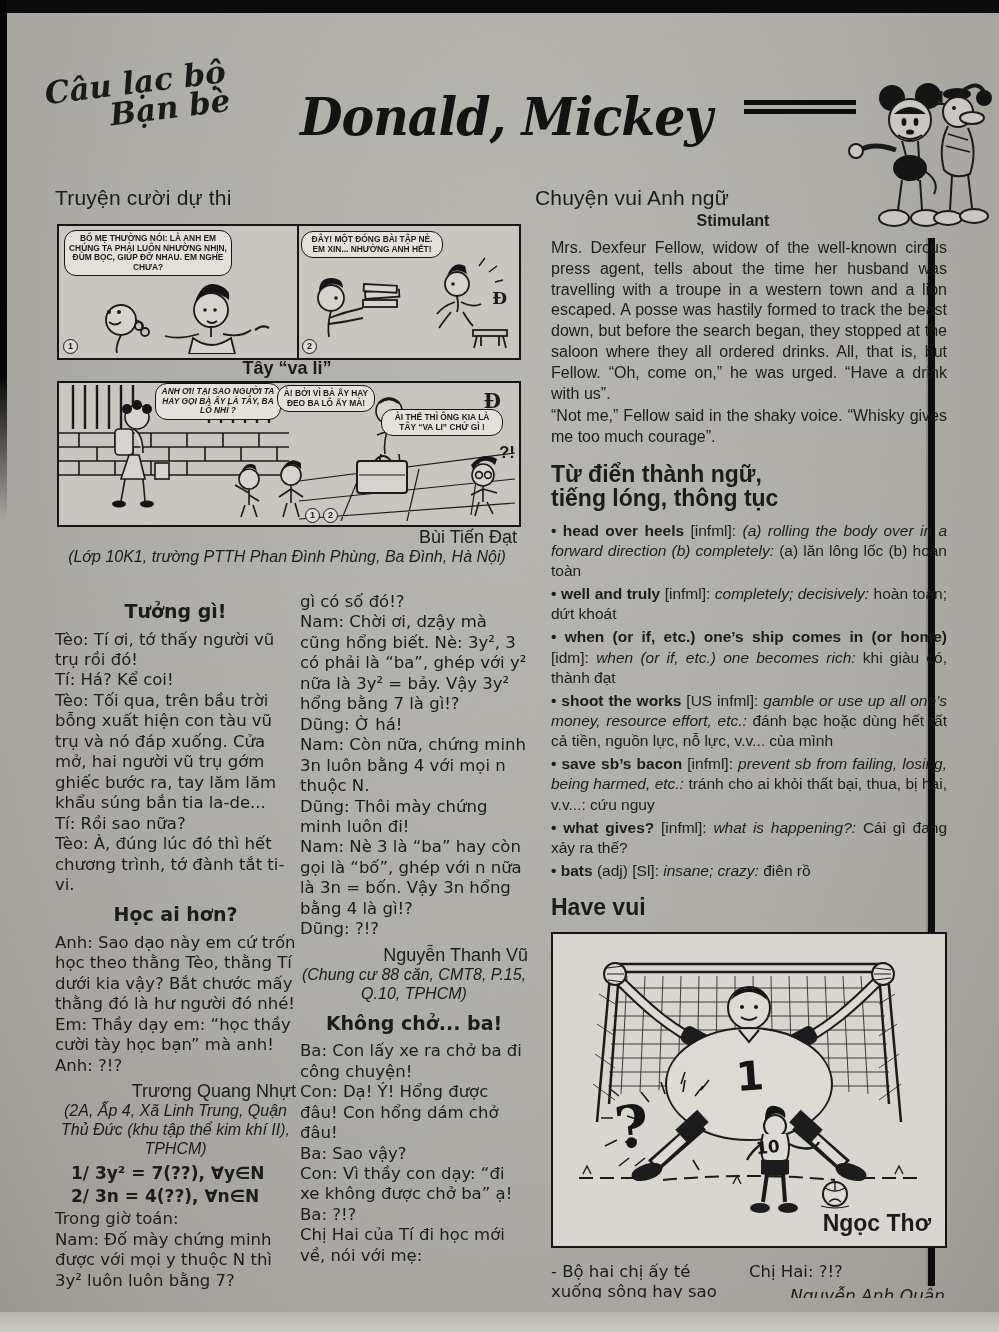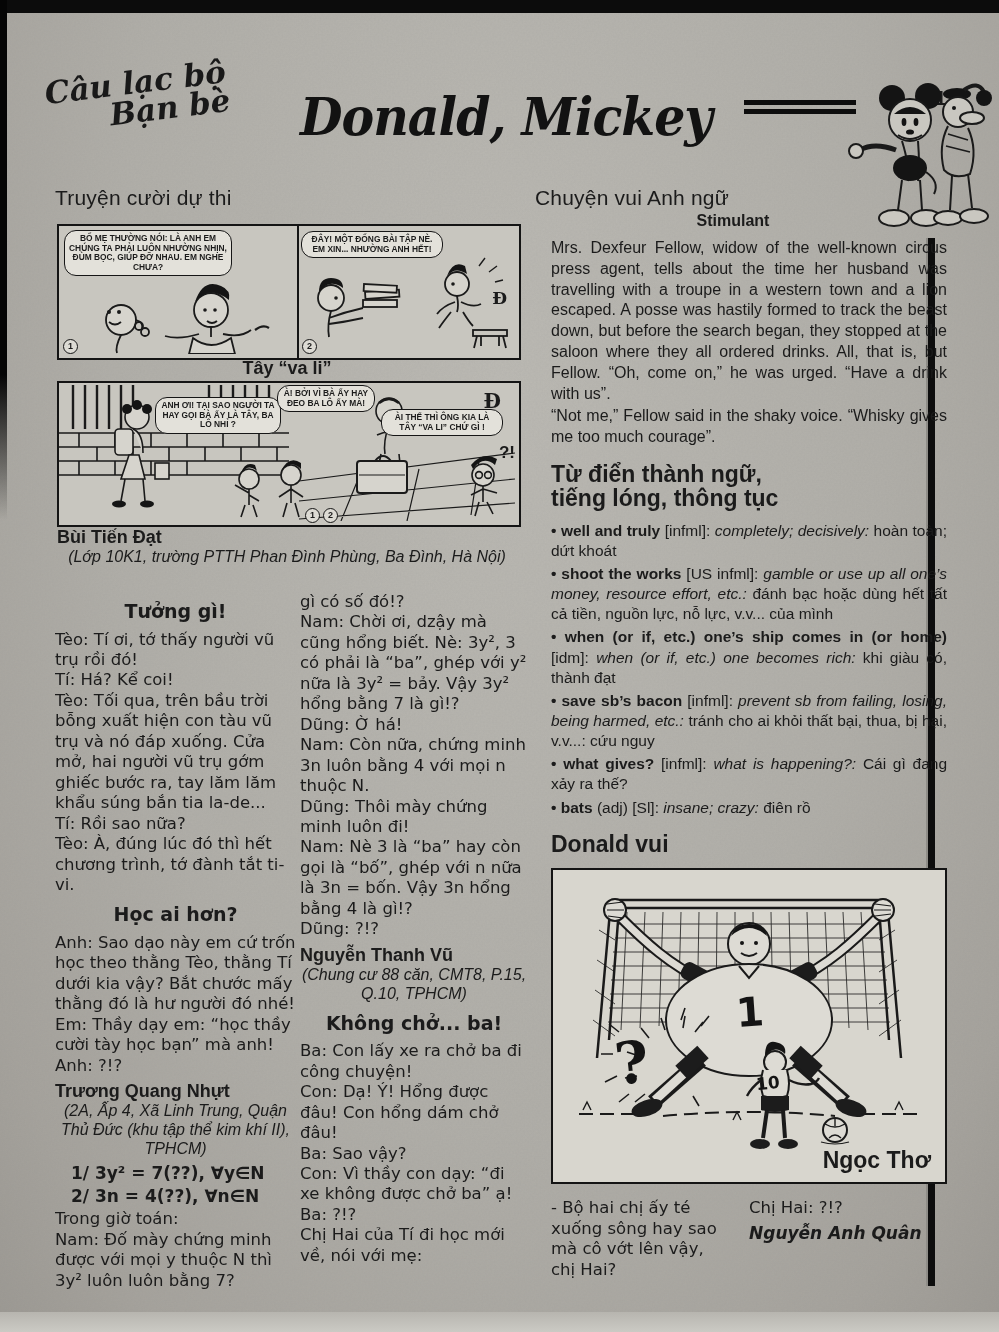--- a/index.html
+++ b/index.html
@@ -33,21 +33,21 @@
   .strip1{left:57px;top:224px;width:460px;height:132px;}
   .strip2{left:57px;top:381px;width:460px;height:142px;}
   .strip svg{position:absolute;left:0;top:0;}
   .panel-divider{position:absolute;left:238px;top:0;width:2px;height:100%;background:#141414;}
   .bubble{position:absolute;background:#e3e1da;border:1.5px solid #161616;border-radius:12px;
     padding:3px 4px;font-size:8.4px;line-height:1.14;font-weight:700;text-align:center;z-index:3;}
   .pno{position:absolute;width:13px;height:13px;border:1.2px solid #161616;border-radius:50%;
     font-size:9px;font-weight:700;text-align:center;line-height:13px;background:#dddbd4;z-index:3;}
   .amark{position:absolute;font-family:"DejaVu Serif",serif;font-size:17px;font-weight:bold;z-index:3;}
   .strip-caption{left:57px;top:358px;width:460px;text-align:center;font-size:18px;font-weight:800;}
-  .credit-name{font-size:18px;font-weight:700;text-align:left;}
+  .credit-name{font-size:18px;font-weight:400;text-align:right;}
   .credit-info{font-size:16px;font-style:italic;text-align:center;line-height:1.18;}
   .strip-credit-name{left:57px;top:527px;width:460px;}
   .strip-credit-info{left:40px;top:548px;width:494px;}
   
   .col{line-height:1.24;}
   .col1{left:55px;top:592px;width:241px;height:700px;overflow:hidden;}
   .col2{left:300px;top:592px;width:228px;height:700px;overflow:hidden;}
   .col3{left:535px;top:238px;width:396px;height:1060px;overflow:hidden;margin-left:16px;}
   .joke{font-family:"DejaVu Sans",sans-serif;font-size:16.5px;margin:0;}
   .joke-title{font-size:19px;font-weight:800;text-align:center;margin:8px 0 6px;font-family:"DejaVu Sans",sans-serif;}
@@ -200,21 +200,21 @@
       <path d="M326,34 q4,3 8,0 M330,41 q-6,18 -4,30 M318,52 q12,-6 26,0 M322,71 l-4,20 M340,71 l2,20"></path>
       <rect x="298" y="78" width="50" height="32" rx="3" fill="#d6d4cd" stroke-width="2"></rect>
       <path d="M316,78 q8,-10 16,0" stroke-width="2"></path>
       <path d="M300,92 h46" stroke-width="1"></path>
       <circle cx="424" cy="92" r="11" fill="#d6d4cd"></circle>
       <path d="M414,86 q10,-14 22,-4 l2,-6 q-14,-8 -26,6" fill="#141414" stroke="none"></path>
       <circle cx="420" cy="92" r="3.4"></circle>
         <circle cx="429" cy="92" r="3.4"></circle>
       <path d="M424,103 v16 M424,106 l-12,6 M424,106 l14,4 M420,119 l-4,14 M428,119 l6,12"></path>
     </svg>
-    <div class="bubble" style="left:96px;top:14px;width:116px;">ANH ƠI! TẠI SAO NGƯỜI TA HAY GỌI BÀ ẤY LÀ TÂY, BA LÔ NHỈ ?</div>
+    <div class="bubble" style="left:96px;top:0;width:116px;font-style:italic;">ANH ƠI! TẠI SAO NGƯỜI TA HAY GỌI BÀ ẤY LÀ TÂY, BA LÔ NHỈ ?</div>
     <div class="bubble" style="left:218px;top:2px;width:88px;">À! BỞI VÌ BÀ ẤY HAY ĐEO BA LÔ ẤY MÀ!</div>
     <div class="bubble" style="left:322px;top:26px;width:112px;">ÀI THẾ THÌ ÔNG KIA LÀ TÂY “VA LI” CHỨ GÌ !</div>
     <div class="amark" style="right:18px;top:6px;font-size:20px;">Đ</div>
     <div style="position:absolute;right:4px;top:60px;font-size:17px;font-weight:800;z-index:3;">?!</div>
     <div class="pno" style="left:246px;bottom:2px;">1</div>
     <div class="pno" style="left:264px;bottom:2px;">2</div>
   </div>
   <div class="z credit-name strip-credit-name">Bùi Tiến Đạt</div>
   <div class="z credit-info strip-credit-info">(Lớp 10K1, trường PTTH Phan Đình Phùng, Ba Đình, Hà Nội)</div>
 
@@ -261,27 +261,28 @@
   <div class="z sec-head h-right">Chuyện vui Anh ngữ</div>
   <div class="z sub-head">Stimulant</div>
 
   <div class="z col col3">
     <p class="story">Mrs. Dexfeur Fellow, widow of the well-known circus press agent, tells about the time her husband was travelling with a troupe in a western town and a lion escaped. A posse was hastily formed to track the beast down, but before the search began, they stopped at the saloon where they all ordered drinks. All, that is, but Fellow. “Oh, come on,” he was urged. “Have a drink with us”.</p>
     <p class="story">“Not me,” Fellow said in the shaky voice. “Whisky gives me too much courage”.</p>
     <div class="dict-head">
       <div>Từ điển thành ngữ,</div>
       <div>tiếng lóng, thông tục</div>
     </div>
+    <p class="entry"><b>head over heels</b> <span>[infml]:</span> <i>(a) rolling the body over in a forward direction (b) completely:</i> <span>(a) lăn lông lốc (b) hoàn toàn</span></p>
     <p class="entry"><b>well and truly</b> <span>[infml]:</span> <i>completely; decisively:</i> <span>hoàn toàn; dứt khoát</span></p>
+    <p class="entry"><b>when (or if, etc.) one’s ship comes in (or home)</b> <span>[idm]:</span> <i>when (or if, etc.) one becomes rich:</i> <span>khi giàu có, thành đạt</span></p>
     <p class="entry"><b>shoot the works</b> <span>[US infml]:</span> <i>gamble or use up all one’s money, resource effort, etc.:</i> <span>đánh bạc hoặc dùng hết tất cả tiền, nguồn lực, nỗ lực, v.v... của mình</span></p>
-    <p class="entry"><b>when (or if, etc.) one’s ship comes in (or home)</b> <span>[idm]:</span> <i>when (or if, etc.) one becomes rich:</i> <span>khi giàu có, thành đạt</span></p>
     <p class="entry"><b>save sb’s bacon</b> <span>[infml]:</span> <i>prevent sb from failing, losing, being harmed, etc.:</i> <span>tránh cho ai khỏi thất bại, thua, bị hại, v.v...: cứu nguy</span></p>
     <p class="entry"><b>what gives?</b> <span>[infml]:</span> <i>what is happening?:</i> <span>Cái gì đang xảy ra thế?</span></p>
     <p class="entry"><b>bats</b> <span>(adj) [Sl]:</span> <i>insane; crazy:</i> <span>điên rồ</span></p>
-    <div class="tranh-head">Donald vui</div>
+    <div class="tranh-head">Have vui</div>
 
     <div class="cartoon-box">
       <svg class="lineart" width="388" height="308" viewBox="0 0 388 308" fill="none" stroke="#1a1a1a" stroke-width="2">
         <path d="M58,30 H334 M58,38 H334 M58,30 L44,188 M66,38 L56,170 M334,30 L348,188 M326,38 L336,170" stroke-width="2.5"></path>
         <g stroke-width="0.9" opacity="0.9">
           <path d="M74,42 L68,160 M92,42 L87,158 M110,42 L106,156 M128,42 L125,154 M146,42 L144,152 M164,42 L163,150 M182,42 L182,150 M200,42 L201,150 M218,42 L220,152 M236,42 L239,152 M254,42 L258,154 M272,42 L277,156 M290,42 L296,158 M308,42 L315,160"></path>
           <path d="M64,54 H328 M62,68 H330 M60,82 H332 M59,96 H333 M58,110 H334 M57,124 H335 M56,138 H336 M55,152 H337"></path>
           <path d="M46,60 l16,10 M44,90 l18,12 M42,120 l20,14 M40,150 l22,16 M342,60 l-16,10 M344,90 l-18,12 M346,120 l-20,14 M348,150 l-22,16"></path>
         </g>
         <path d="M150,110 C118,96 92,72 66,46" stroke-width="11"></path>

